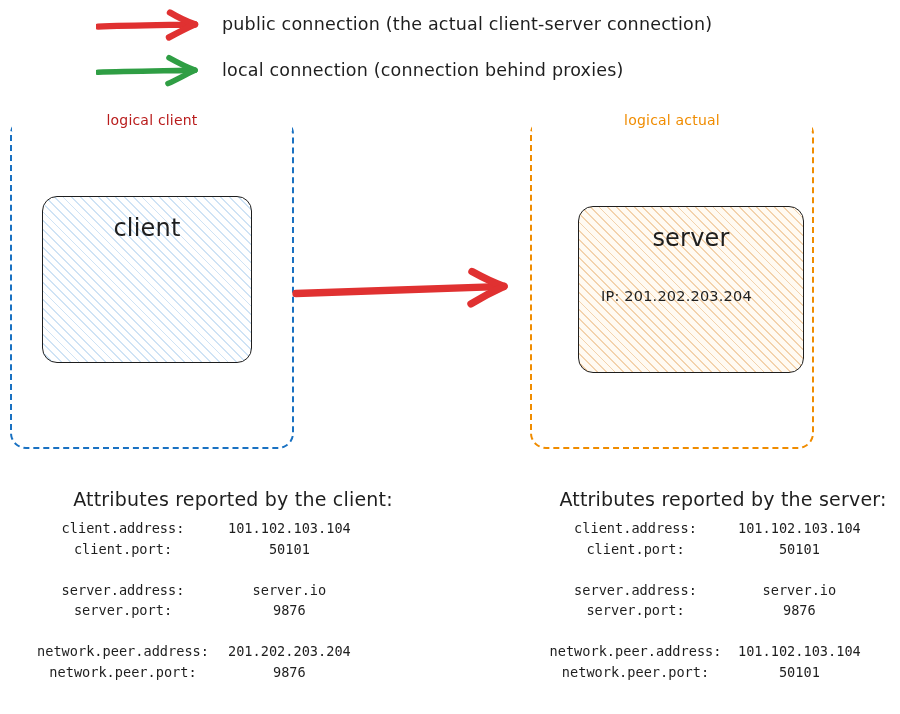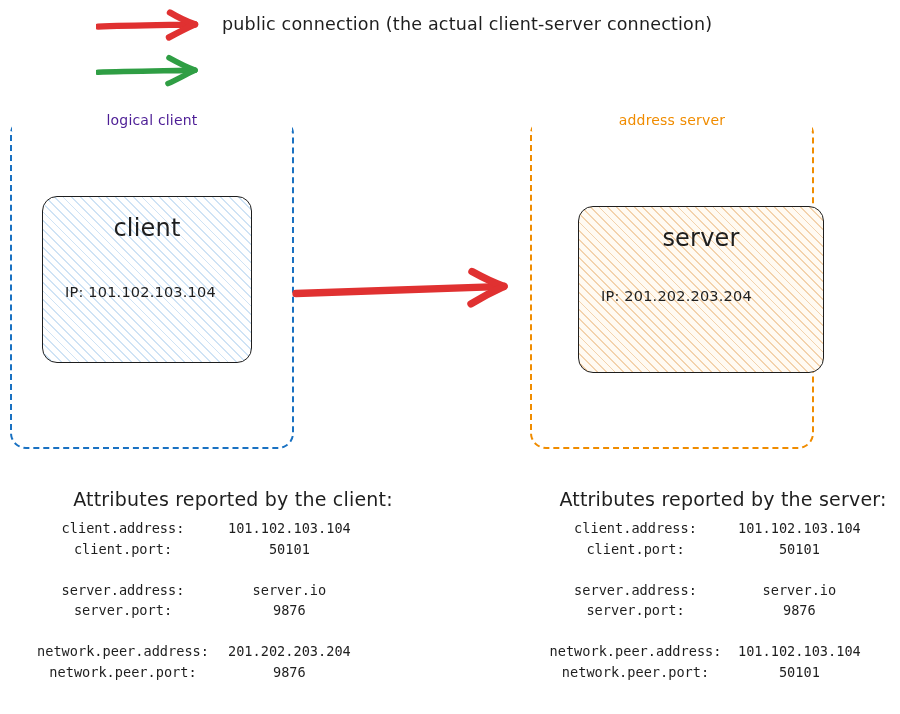--- a/index.html
+++ b/index.html
@@ -59,41 +59,41 @@
     position: absolute;
     top: -11px;
     left: 0;
     width: 100%;
     text-align: center;
     font-size: 14px;
     line-height: 22px;
     background: #ffffff;
     white-space: nowrap;
   }
-  #logical-client .logical-label { color: #4c1d95; }
+  #logical-client .logical-label { color: #b91c1c; }
   #logical-server .logical-label { color: #f08c00; }
 
   
   .node {
     position: absolute;
     border: 1.8px solid #1e1e1e;
     border-radius: 15px;
     box-sizing: border-box;
     overflow: hidden;
   }
   #node-client {
     left: 42px; top: 196px; width: 210px; height: 167px;
     background-color: #ffffff;
     background-image: repeating-linear-gradient(
         45deg,
         #cfe3f5 0px, #cfe3f5 1.3px,
         rgba(255,255,255,0) 1.3px, rgba(255,255,255,0) 6.2px);
   }
   #node-server {
-    left: 578px; top: 206px; width: 246px; height: 167px;
+    left: 578px; top: 206px; width: 226px; height: 167px;
     background-color: #fffaf2;
     background-image: repeating-linear-gradient(
         45deg,
         #f3d2ac 0px, #f3d2ac 1.3px,
         rgba(255,255,255,0) 1.3px, rgba(255,255,255,0) 6.2px);
   }
   .node-title {
     position: absolute;
     top: 16px;
     left: 0;
@@ -158,37 +158,37 @@
   </div>
 
   <div class="legend-row r1">
     <span class="legend-arrow">
       <svg width="112" height="34" viewBox="0 0 112 34">
         <path d="M2 18.2 C 26 17.4, 58 17.0, 92 16.4" stroke="#2f9e44" stroke-width="5.6" fill="none" stroke-linecap="round"></path>
         <path d="M73 3.8 C 82 8.8, 90 13.0, 99 16.2" stroke="#2f9e44" stroke-width="5.6" fill="none" stroke-linecap="round"></path>
         <path d="M99 16.2 C 90 20.4, 82 24.8, 72 29.6" stroke="#2f9e44" stroke-width="5.6" fill="none" stroke-linecap="round"></path>
       </svg>
     </span>
+    <span class="legend-label hand">local connection (connection behind proxies)</span>
   </div>
 
 </div>
 
 <div class="logical" id="logical-client">
   <span class="logical-label hand">logical client</span>
 </div>
 
 <div class="node" id="node-client">
   <div class="node-title hand">client</div>
   <div class="node-lines hand">
-    <div>IP: 101.102.103.104</div>
   </div>
 </div>
 
 <div class="logical" id="logical-server">
-  <span class="logical-label hand">address server</span>
+  <span class="logical-label hand">logical actual</span>
 </div>
 
 <div class="node" id="node-server">
   <div class="node-title hand">server</div>
   <div class="node-lines hand">
     <div>IP: 201.202.203.204</div>
   </div>
 </div>
 
 <div id="main-arrow">

